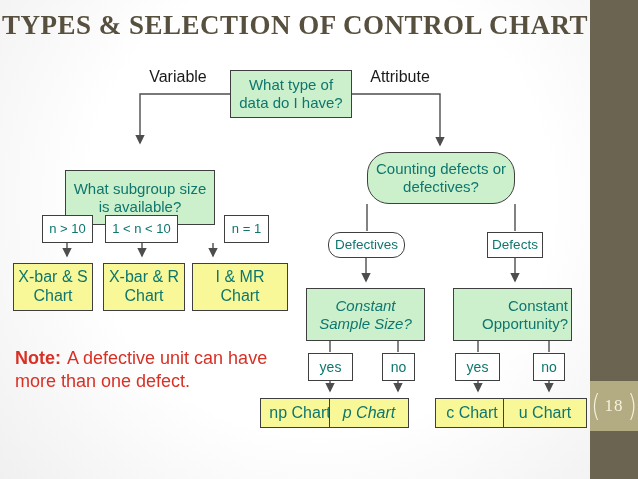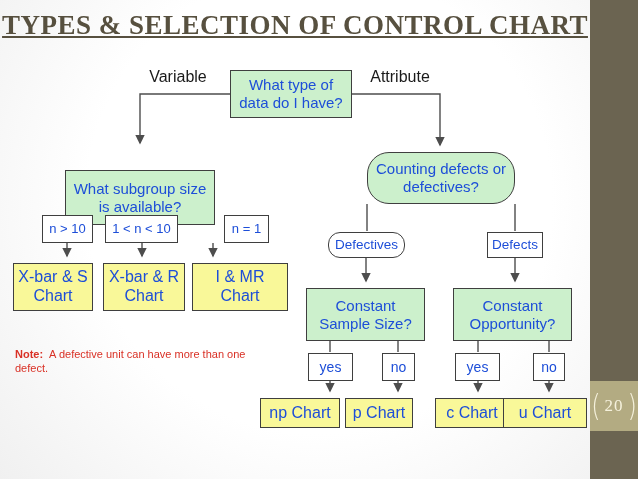--- a/index.html
+++ b/index.html
@@ -28,66 +28,66 @@
   }
   .page-badge .num{
     font-family:"Liberation Serif",serif;font-size:17px;
     margin:0 4px;letter-spacing:1px;
   }
   
   .title{
     position:absolute;left:0;top:10px;width:590px;margin:0;
     text-align:center;
     font-family:"Liberation Serif",serif;font-weight:700;
-    font-size:27px;letter-spacing:0.5px;color:#57503f;text-decoration:underline;
+    font-size:27px;letter-spacing:0.5px;color:#57503f;
   }
   
   svg.connectors{position:absolute;left:0;top:0;width:638px;height:479px;}
   
   .box{
     position:absolute;box-sizing:border-box;border:1px solid #3f3f3f;
     display:flex;align-items:center;justify-content:center;text-align:center;
-    color:#1d4ed8;line-height:1.18;padding:1px 3px;
+    color:#0f766e;line-height:1.18;padding:1px 3px;
   }
   .green{background:#ccf0cc;font-size:15px;}
   .white{background:#ffffff;font-size:13px;}
   .yellow{background:#f9f899;font-size:16px;}
   
   .b-root      {left:230px;top:70px; width:122px;height:48px;}
   .b-qleft     {left:65px; top:150px;width:150px;height:55px;margin-top:20px;}
   .b-qright    {left:367px;top:152px;width:148px;height:52px;border-radius:22px;}
   .b-ngt10     {left:42px; top:215px;width:51px; height:28px;}
   .b-n110      {left:105px;top:215px;width:73px; height:28px;}
   .b-neq1      {left:192px;top:215px;width:45px; height:28px;margin-left:32px;}
   .b-xbars     {left:13px; top:263px;width:80px; height:48px;}
   .b-xbarr     {left:103px;top:263px;width:82px; height:48px;}
   .b-imr       {left:192px;top:263px;width:96px; height:48px;}
   .b-defectives{left:328px;top:232px;width:77px; height:26px;font-size:13.5px;border-radius:12px;}
   .b-defects   {left:487px;top:232px;width:56px; height:26px;font-size:13.5px;}
-  .b-css       {left:306px;top:288px;width:119px;height:53px;}
-  .b-co        {left:453px;top:288px;width:119px;height:53px;}
+  .b-css       {left:306px;top:288px;width:119px;height:53px;font-style:italic;}
+  .b-co        {left:453px;top:288px;width:119px;height:53px;text-align:right;}
   .b-yes1      {left:308px;top:353px;width:45px; height:28px;font-size:14px;}
   .b-no1       {left:382px;top:353px;width:33px; height:28px;font-size:14px;}
   .b-yes2      {left:455px;top:353px;width:45px; height:28px;font-size:14px;}
   .b-no2       {left:533px;top:353px;width:32px; height:28px;font-size:14px;}
   .b-np        {left:260px;top:398px;width:80px; height:30px;}
-  .b-p         {left:345px;top:398px;width:68px; height:30px;}
+  .b-p         {left:329px;top:398px;width:80px; height:30px;font-style:italic;}
   .b-c         {left:435px;top:398px;width:74px; height:30px;}
   .b-u         {left:503px;top:398px;width:84px; height:30px;}
   
   .branch-label{
     position:absolute;top:68px;width:80px;text-align:center;
     font-size:16px;color:#1a1a1a;
   }
   .lbl-variable {left:138px;}
   .lbl-attribute{left:360px;}
   
   .note{
     position:absolute;left:15px;top:347px;width:262px;
-    font-size:11px;line-height:1.3;color:#d93025;
+    font-size:18px;line-height:1.3;color:#d93025;
   }
   .note .nb{font-weight:700;margin-right:6px;}
 </style>
 </head>
 <body>
 
 <div class="slide">
 
   <h1 class="title">TYPES &amp; SELECTION OF CONTROL CHART</h1>
 
@@ -155,18 +155,18 @@
   <div class="box yellow b-c">c Chart</div>
   <div class="box yellow b-u">u Chart</div>
 
   <div class="note">
     <span class="nb">Note:</span><span>A defective unit can have more than one defect.</span>
   </div>
 
   <div class="sidebar">
     <div class="page-badge">
       <span class="bracket">(</span>
-      <span class="num">20</span>
+      <span class="num">18</span>
       <span class="bracket">)</span>
     </div>
   </div>
 
 </div>
 
 </body></html>

